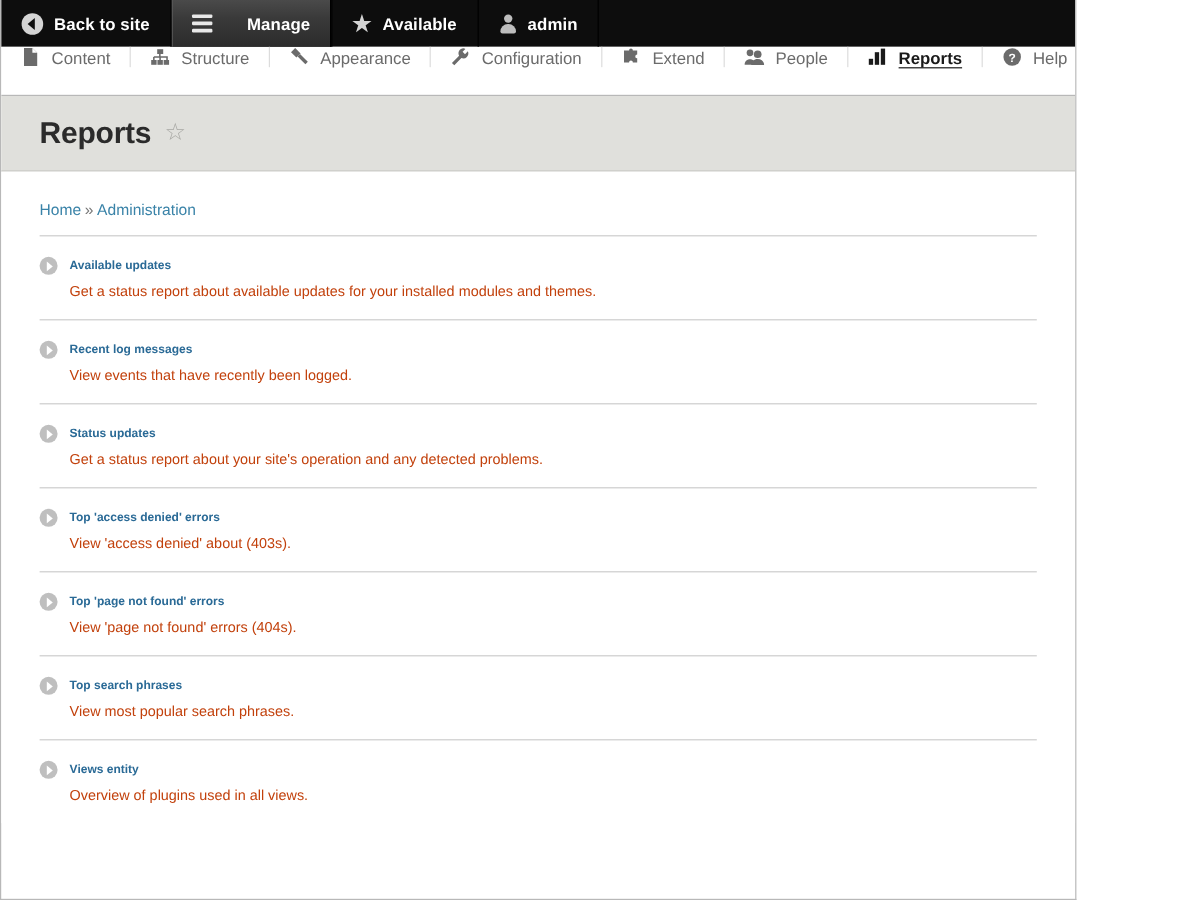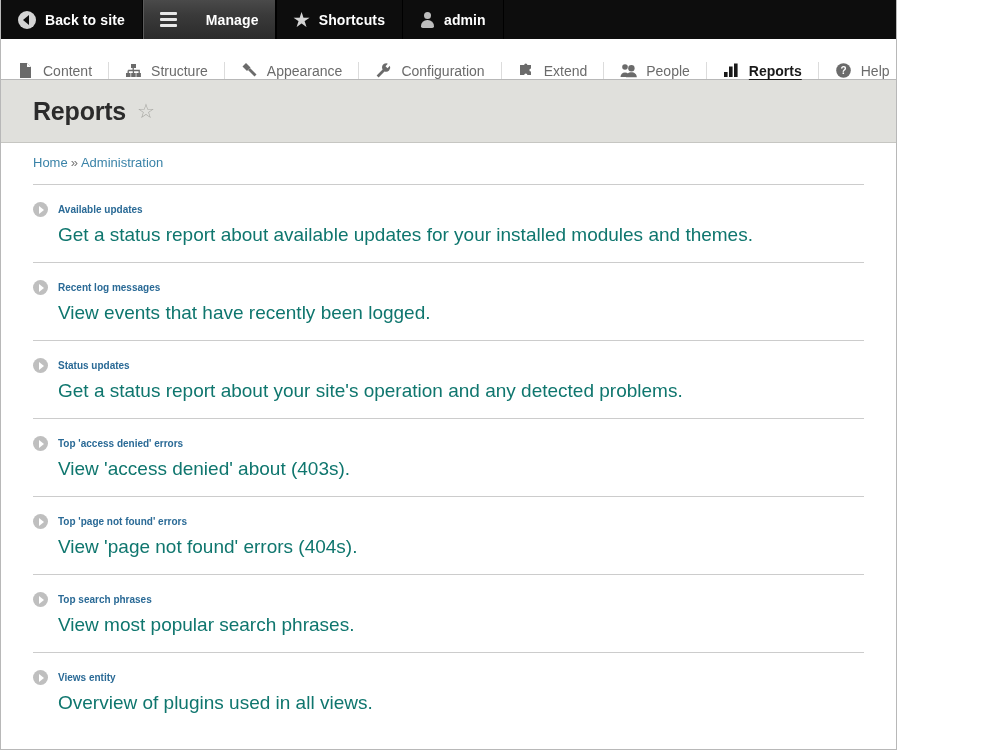--- a/index.html
+++ b/index.html
@@ -66,21 +66,21 @@
   .ic-person::before { content: ""; position: absolute; top: 0; left: 4px;
      width: 7px; height: 7px; border-radius: 50%; background: #bdbdbd; }
   .ic-person::after { content: ""; position: absolute; bottom: 0; left: 1px;
      width: 13px; height: 8px; border-radius: 7px 7px 2px 2px; background: #bdbdbd; }
 
   
   .menu-bar {
     height: 41px;
     background: #ffffff;
     display: flex;
-    align-items: flex-end;
+    align-items: flex-start;
     border-bottom: 1px solid #b8b8b8;
     box-shadow: 0 1px 0 #e3e3e3;
   }
   .mb-item {
     display: flex;
     align-items: center;
     gap: 9px;
     padding: 0 16px;
     font-size: 14px;
     color: #6b6b6b;
@@ -113,35 +113,35 @@
     display: flex;
     align-items: center;
     padding: 0 32px;
     gap: 11px;
   }
   .page-title { font-size: 25px; font-weight: bold; color: #2b2b2b; letter-spacing: -.2px; }
   .ic-star-o { font-size: 20px; color: #a8a8a4; line-height: 1; cursor: pointer; }
 
   
   .content { padding: 0 32px; background: #fff; }
-  .breadcrumb { padding: 12px 0 14px 0; font-size: 13px; color: #4f4f4f; }
+  .breadcrumb { padding: 24px 0 14px 0; font-size: 13px; color: #4f4f4f; }
   .breadcrumb a { color: #3a83a8; text-decoration: none; cursor: pointer; }
   .breadcrumb .sep { color: #777; margin: 0 3px; }
 
   .admin-list { list-style: none; border-top: 1px solid #ccc; }
   .admin-item { padding: 17px 0 16px 0; border-bottom: 1px solid #ccc; }
   .admin-item:last-child { border-bottom: none; }
   .item-title { display: flex; align-items: center; gap: 10px; cursor: pointer; }
   .ic-bullet { width: 15px; height: 15px; border-radius: 50%; background: #bfbfbf;
      display: flex; align-items: center; justify-content: center; flex: 0 0 auto; }
   .ic-bullet::after { content: ""; width: 0; height: 0;
      border-top: 4px solid transparent; border-bottom: 4px solid transparent;
      border-left: 5px solid #ffffff; margin-left: 2px; }
   .item-link { font-size: 10px; font-weight: bold; color: #2a6a96; }
-  .item-desc { font-size: 19px; color: #0f766e; margin: 7px 0 0 25px; }
+  .item-desc { font-size: 12px; color: #c2410c; margin: 7px 0 0 25px; }
 </style>
 </head>
 <body>
 
 <div id="page">
 
   <div class="toolbar-bar">
 
     <div class="tb-item">
       <span class="tb-icon">
@@ -156,21 +156,21 @@
             <i></i>
             <i></i>
             <i></i>
           </span>
       </span>
       <span>Manage</span>
     </div>
 
     <div class="tb-item">
       <span class="tb-icon ic-star-f">★</span>
-      <span>Shortcuts</span>
+      <span>Available</span>
     </div>
 
     <div class="tb-item">
       <span class="tb-icon">
         <span class="ic-person"></span>
       </span>
       <span>admin</span>
     </div>
 
   </div>

